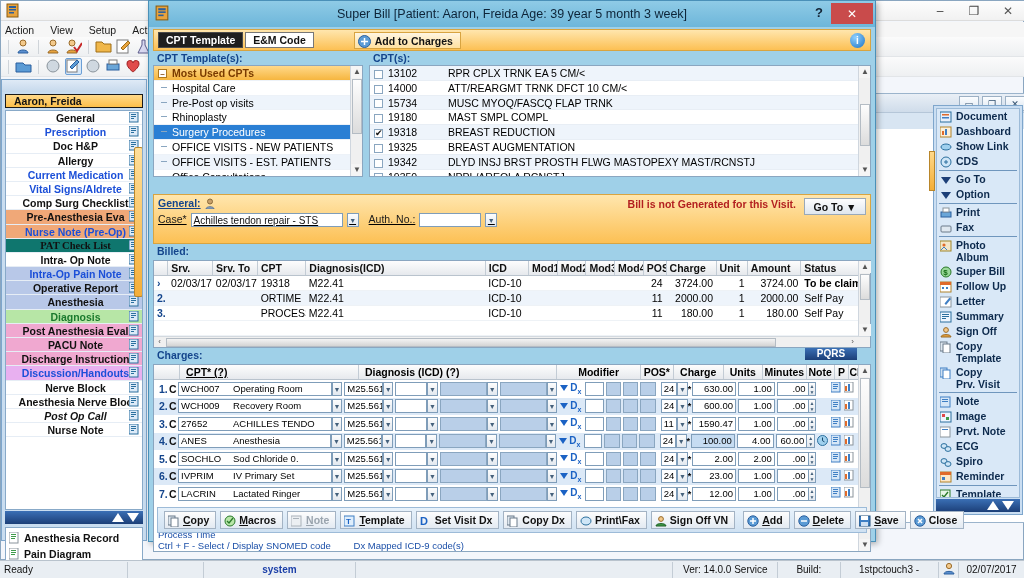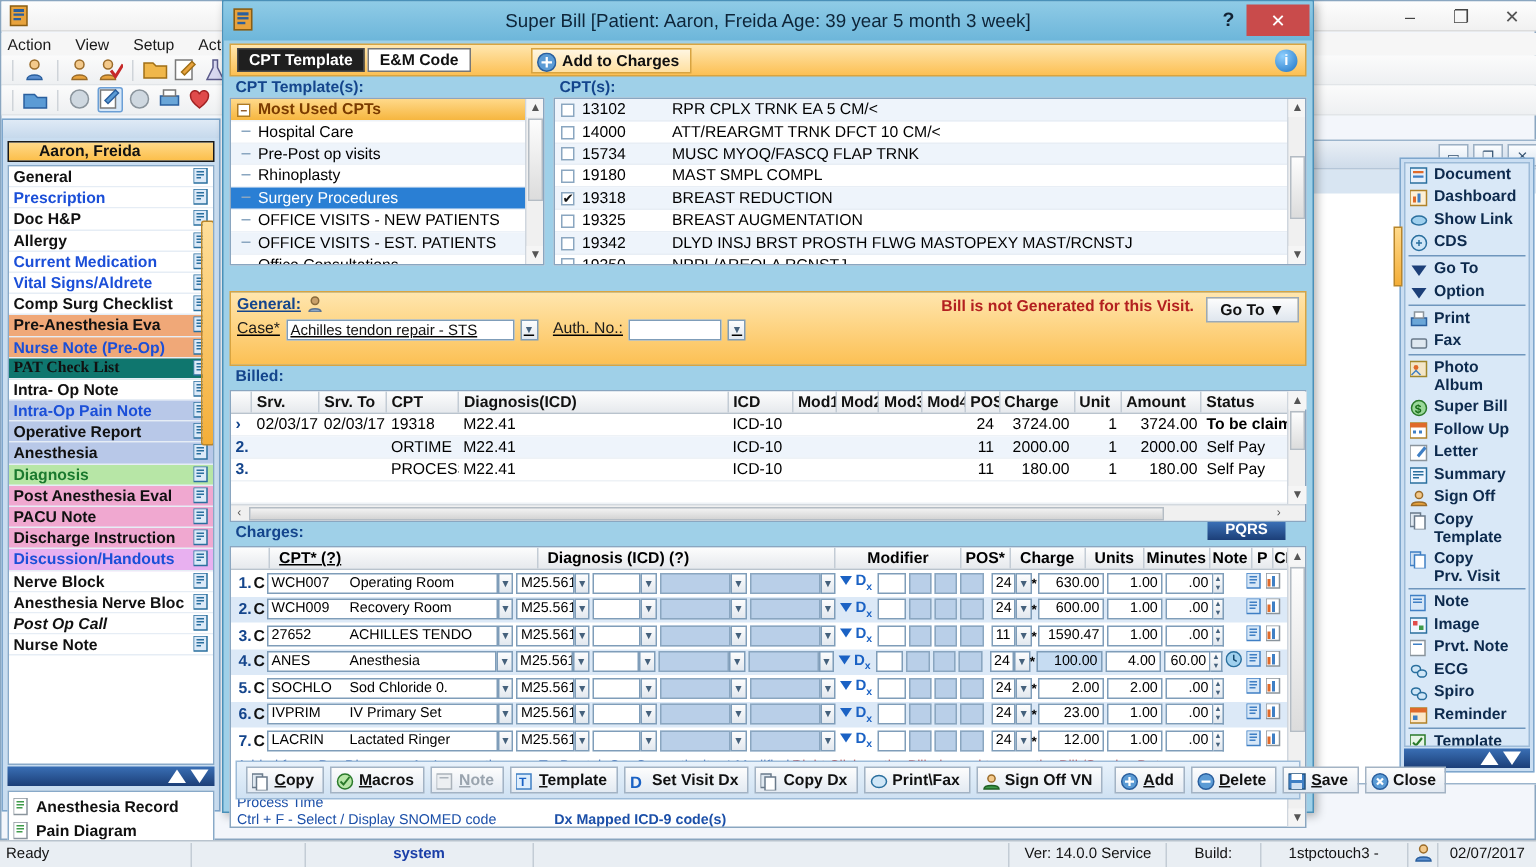--- a/index.html
+++ b/index.html
@@ -54,26 +54,26 @@
   
   .left-panel {
     position:absolute; left:0; top:78px; width:146px; height:462px;
     background:#c9ddf0; border:1px solid #7ea6cc;
   }
   .lp-head { height:12px; background:linear-gradient(#dfeaf6,#c6d9ec); }
   .lp-patient {
     margin:2px 3px 2px 3px; height:14px;
     background:linear-gradient(#ffd98a,#fcbf4a);
     border:1px solid #1a1a1a;
-    font-weight:bold; font-size:10.5px; color:#111; padding-left:20px; line-height:13px;
+    font-weight:bold; font-size:10.5px; color:#111; padding-left:8px; line-height:13px;
     position:relative;
   }
   .lp-list {
     margin:1px 3px; background:#ffffff; border:1px solid #88a9c8;
-    height:400px; overflow:hidden; position:relative;
+    height:400px; overflow:hidden; position:relative;text-align:center;
   }
   .lp-row {
     height:14.2px; line-height:14px; font-size:10.5px; font-weight:bold;
     padding-left:3px; border-bottom:1px solid #e6edf5; position:relative;
     white-space:nowrap; overflow:hidden;
   }
   .lp-row .docicon {
     position:absolute; right:2px; top:1px; width:11px; height:11px;
   }
   .lp-scroll {
@@ -1210,21 +1210,21 @@
                 </svg></span>
             <span>Not Entered</span>
             <span style="margin-left:3px"><svg width="10" height="10">
                   <circle cx="5" cy="5" r="4.3" fill="#9fd0ee" stroke="#2a6f9e"></circle>
                   <path d="M5 2v3l2 1" stroke="#14486e" fill="none"></path>
                 </svg></span>
             <span>Process Time</span>
           </div>
           <div>
             <span>Ctrl + F - Select / Display SNOMED code</span>
-            <span style="margin-left:36px;font-weight:bold">Dx Mapped ICD-9 code(s)</span>
+            <span style="margin-left:20px;font-weight:normal">Dx Mapped ICD-9 code(s)</span>
           </div>
         </div>
 
         <div class="vscroll" style="top:0;bottom:0">
           <div class="up">▲</div>
           <div class="thumb" style="top:13px;height:110px"></div>
           <div class="dn">▼</div>
         </div>
       </div>
 

